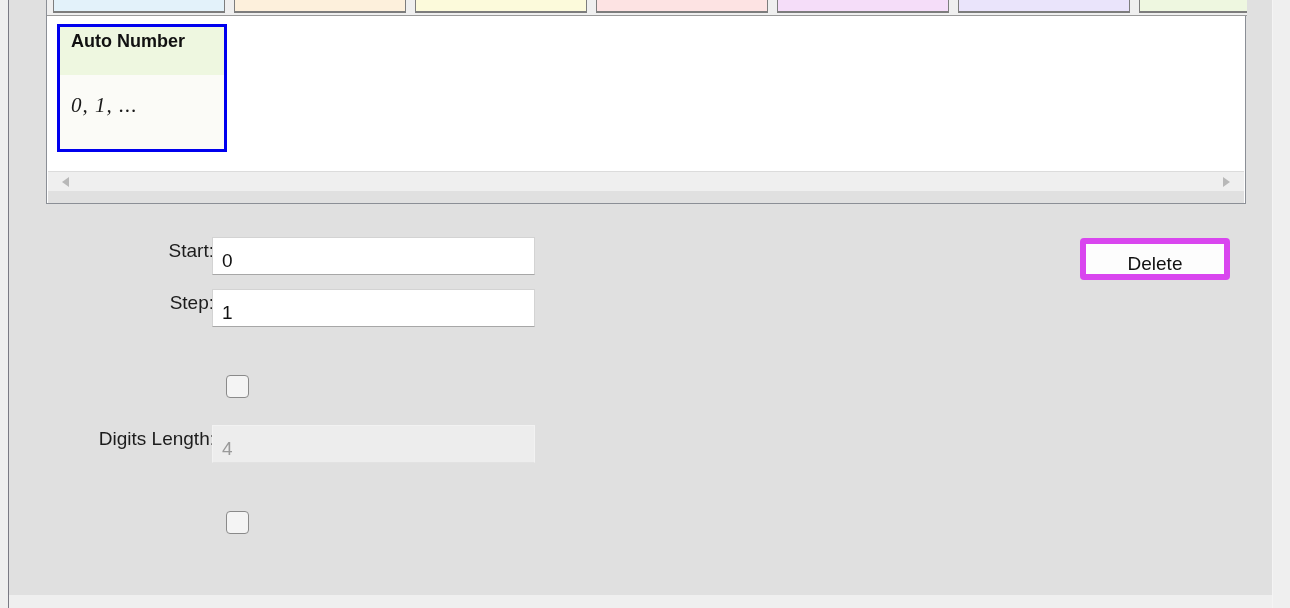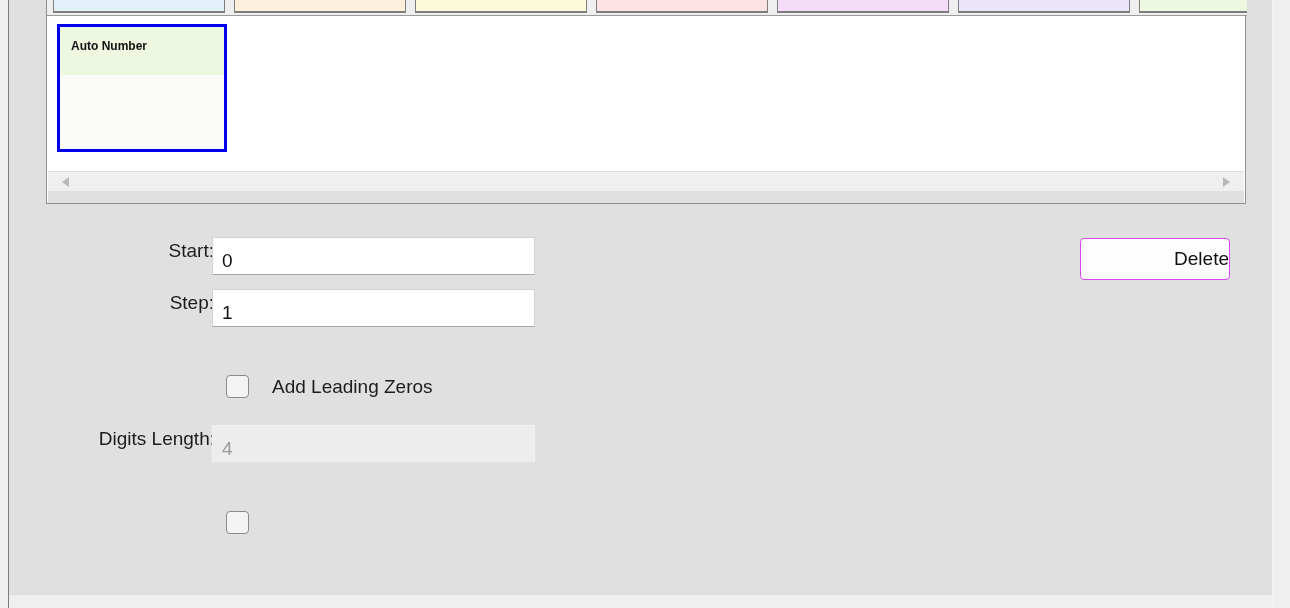--- a/index.html
+++ b/index.html
@@ -112,23 +112,23 @@
     width: 170px;
     height: 128px;
     background: #fbfbf7;
     border: 3px solid #0000ee;
     box-sizing: border-box;
   }
   .card-head {
     height: 48px;
     background: #eef7e0;
     box-sizing: border-box;
-    padding: 12px 0 0 11px;
+    padding: 4px 0 0 11px;
     font-weight: bold;
-    font-size: 12px;
+    font-size: 18px;
     color: #111;
   }
   .card-sample {
     padding: 18px 0 0 11px;
     font-style: italic;
     font-size: 21px;
     color: #1a1a1a;
     font-family: "Liberation Serif", serif;
     letter-spacing: 1px;
   }
@@ -212,26 +212,26 @@
     position: absolute;
     font-size: 19px;
     color: #1c1c1c;
     white-space: nowrap;
   }
 
   .btn {
     position: absolute;
     box-sizing: border-box;
     background: #fdfdfd;
-    border: 1px solid #d946ef;
+    border: 6px solid #d946ef;
     border-radius: 4px;
     font-family: "Liberation Sans", sans-serif;
     font-size: 19px;
     color: #111;
-    text-align: right;
+    text-align: center;
     line-height: 40px;
     cursor: default;
   }
 </style>
 </head>
 <body>
 
 <div id="app">
 
   <div class="win-edge-left"></div>
@@ -241,40 +241,40 @@
 
   <div id="cards-panel">
 
     <div id="cards-tabrow">
       
     <div class="tabchip" style="background: rgb(227, 242, 250); width: 172px;"></div><div class="tabchip" style="background: rgb(253, 240, 220); width: 172px;"></div><div class="tabchip" style="background: rgb(252, 250, 219); width: 172px;"></div><div class="tabchip" style="background: rgb(253, 227, 227); width: 172px;"></div><div class="tabchip" style="background: rgb(245, 221, 249); width: 172px;"></div><div class="tabchip" style="background: rgb(234, 228, 251); width: 172px;"></div><div class="tabchip" style="background: rgb(238, 247, 224); width: 172px;"></div></div>
 
     <div id="cards-area">
       <div class="card" style="border-color: rgb(0, 0, 238);">
         <div class="card-head">Auto Number</div>
+        <div class="card-sample">0, 1, ...</div>
       </div>
     </div>
 
     <div id="cards-scroll">
       <div class="sb-track"></div>
       <div class="sb-arrow sb-arrow-left"></div>
       <div class="sb-arrow sb-arrow-right"></div>
     </div>
 
     <div id="cards-panel-foot"></div>
   </div>
 
   <div class="form-label" style="left:44px; top:240px; width:170px;">Start:</div>
   <input class="form-input" style="left: 212px; top: 237px; width: 323px; height: 38px;" value="0">
 
   <div class="form-label" style="left:44px; top:292px; width:170px;">Step:</div>
   <input class="form-input" style="left: 212px; top: 289px; width: 323px; height: 38px;" value="1">
 
   <div class="cbox" style="left:226px; top:375px;"></div>
-  <div class="cbox-label" style="left:272px; top:376px;">Add Leading Zeros</div>
 
   <div class="form-label" style="left:-15px; top:428px; width:230px;">Digits Length:</div>
   <input class="form-input disabled" style="left: 212px; top: 425px; width: 323px; height: 38px;" disabled="" value="4">
 
   <div class="cbox" style="left:226px; top:511px;"></div>
 
   <div class="btn" style="left:1080px; top:238px; width:150px; height:42px;">Delete</div>
 
 </div>
 

